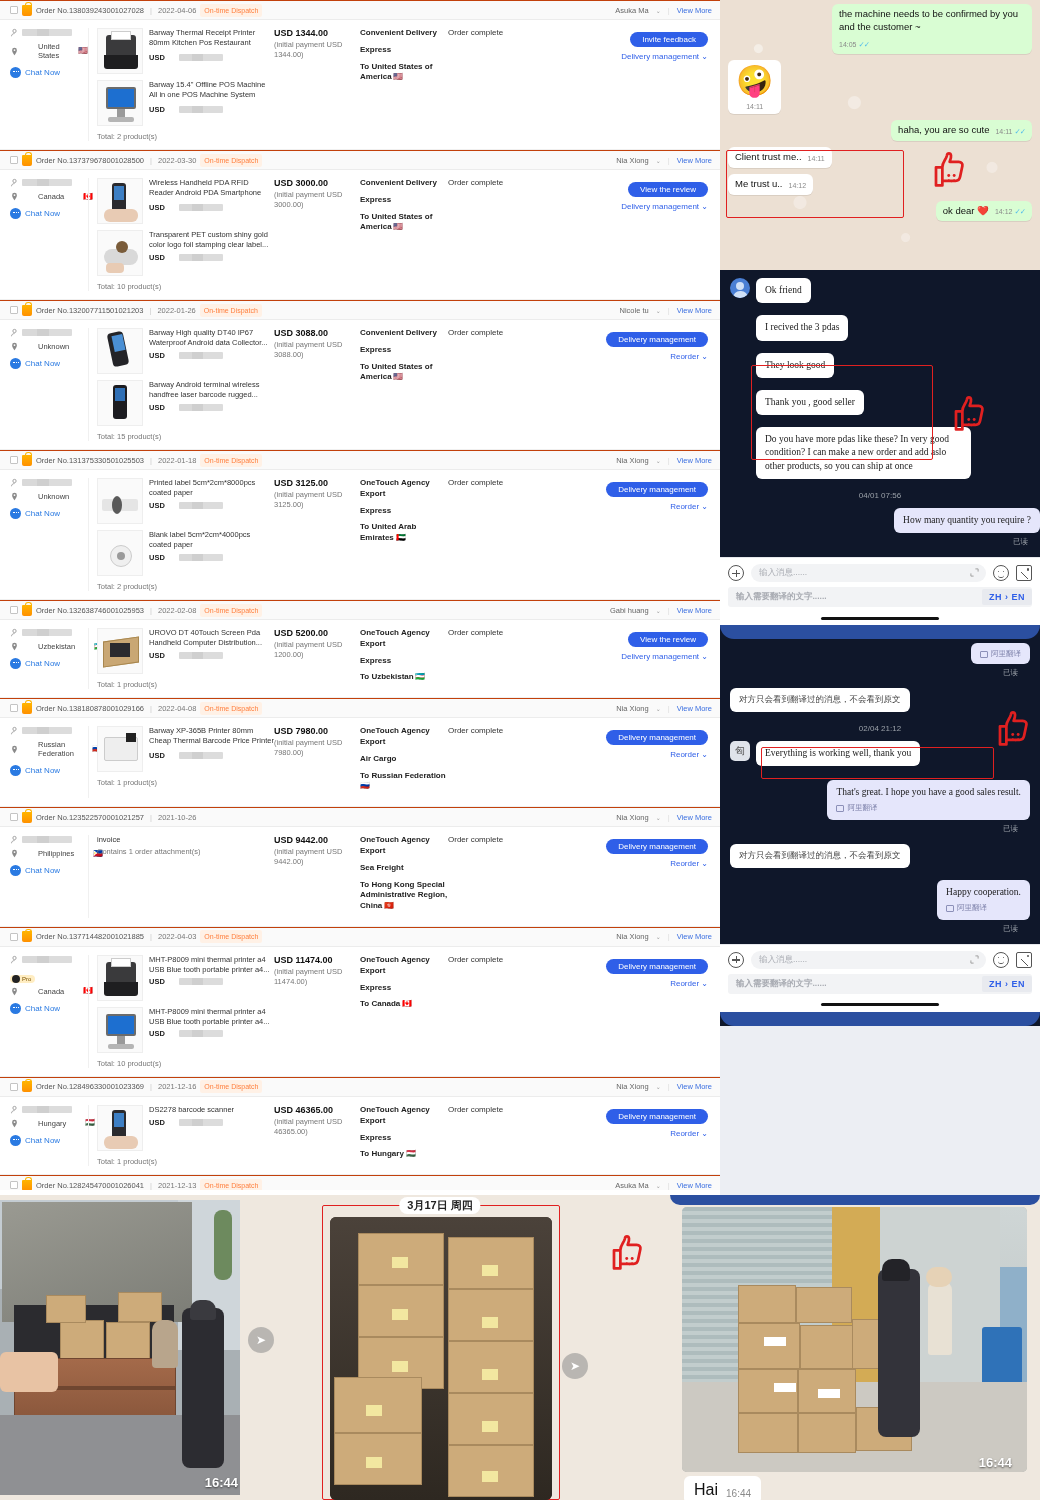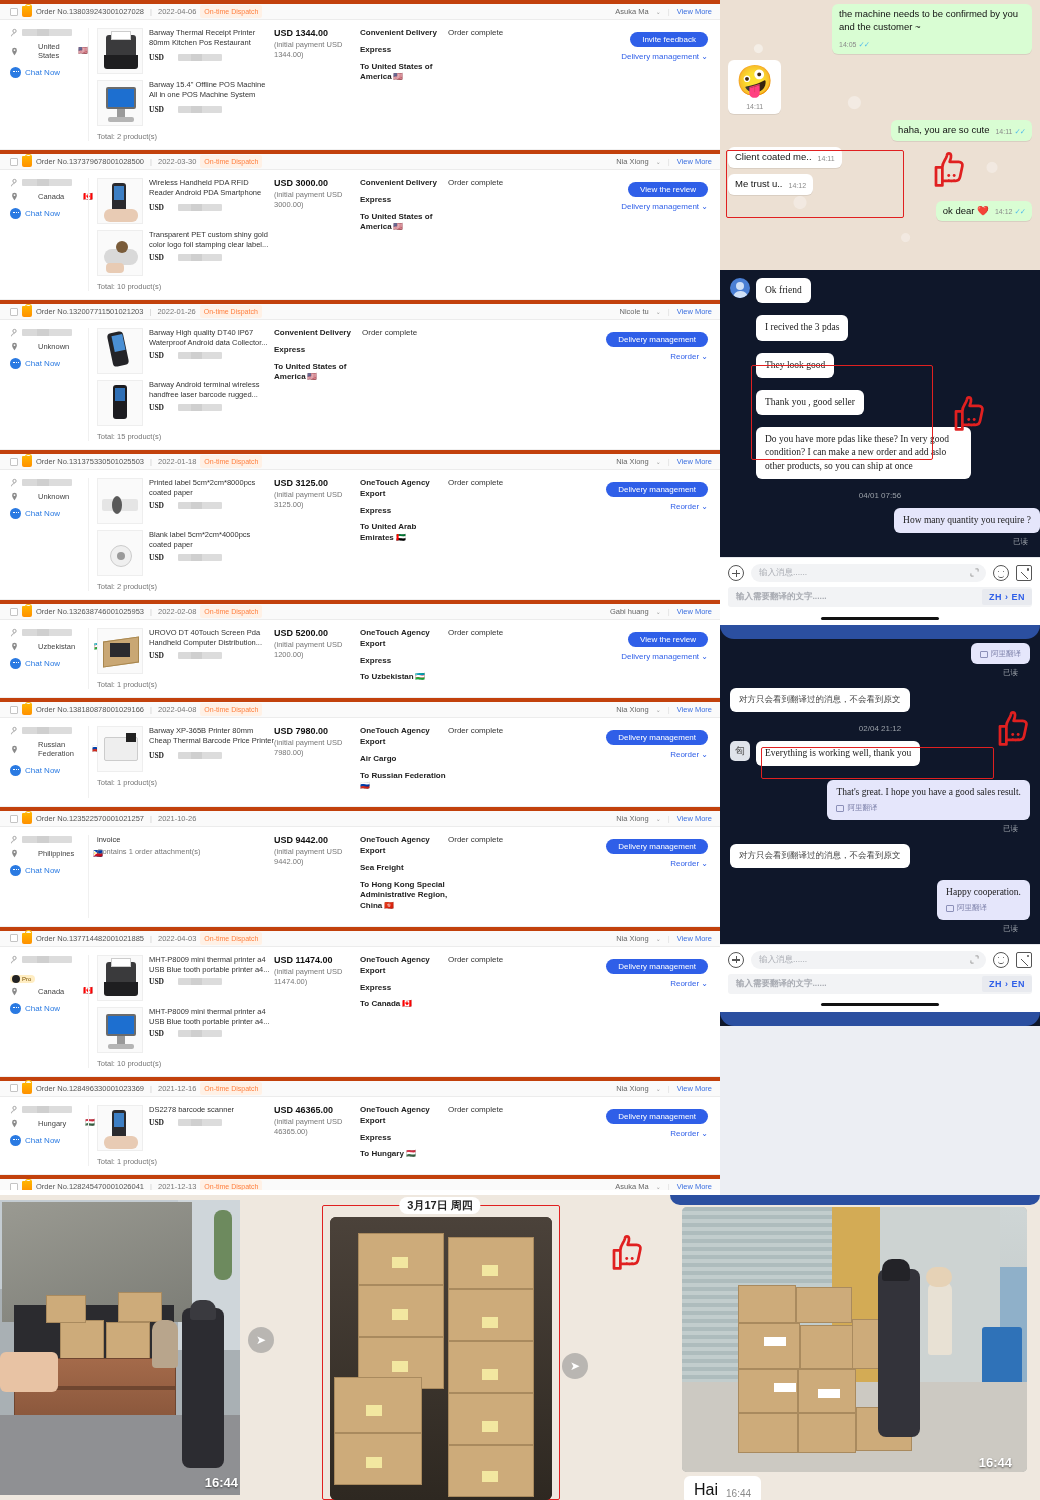--- a/index.html
+++ b/index.html
@@ -16,21 +16,21 @@
     position: absolute; left: 0; top: 0;
     width: 720px; height: 1190px;
     background: #ffffff;
     overflow: hidden;
   }
   .order-head {
     display: flex; align-items: center;
     height: 20px;
     padding: 0 8px 0 10px;
     background: #fafafa;
-    border-top: 4px solid #c2410c;
+    border-top: 1px solid #c2410c;
     border-bottom: 1px solid #ececec;
     font-size: 7.5px;
     color: #555;
     gap: 4px;
     white-space: nowrap;
   }
   .chk {
     width: 8px; height: 8px;
     border: 1px solid #c4c4c4; border-radius: 1px;
     background: #fff; flex: none;
@@ -112,21 +112,21 @@
     width: 46px; height: 46px; flex:none;
     border: 1px solid #eee; background:#fafafa;
     position: relative; overflow:hidden;
   }
   .thumb .shape { position:absolute; }
   .item-text { flex:1; min-width:0; }
   .item-title {
     font-size: 7.5px; color:#333; line-height: 1.3;
     max-height: 22px; overflow:hidden;
   }
-  .item-price { font-size:7.5px; color:#222; font-weight:bold; margin-top:3px; display:flex; align-items:center; gap:14px;font-family:Liberation Serif, serif;}
+  .item-price { font-size:7.5px; color:#222; font-weight:bold; margin-top:3px; display:flex; align-items:center; gap:14px;}
   .total-line { font-size:7.5px; color:#777; margin-top:2px; }
 
   .price-main { font-size:9px; font-weight:bold; color:#111; }
   .price-sub { font-size:7.5px; color:#777; line-height:1.3; margin-top:2px;}
 
   .ship-line { font-size:8px; font-weight:bold; color:#222; line-height:1.35; margin-bottom:6px; }
   .status-txt { font-size:8px; color:#333; }
 
   .btn-primary {
     display:inline-block;
@@ -534,20 +534,24 @@
             <div class="item-text">
               <div class="item-title">Barway Android terminal wireless handfree laser barcode rugged...</div>
               <div class="item-price">
                 <span>USD</span>
                 <span class="redact" style="width:44px"></span>
               </div>
             </div>
           </div>
           <div class="total-line">Total: 15 product(s)</div>
         </div>
+        <div class="col-price">
+          <div class="price-main">USD 3088.00</div>
+          <div class="price-sub">(initial payment USD 3088.00)</div>
+        </div>
         <div class="col-ship">
           <div class="ship-line">Convenient Delivery</div>
           <div class="ship-line">Express</div>
           <div class="ship-line">To United States of America <span class="flag">🇺🇸</span></div>
         </div>
         <div class="col-status">
           <div class="status-txt">Order complete</div>
         </div>
         <div class="col-act"><button class="btn-primary">Delivery management</button><a class="link-sub">Reorder ⌄</a></div>
       </div>
@@ -972,21 +976,21 @@
             </div>
           </div>
           <div class="wa-row out">
             <div class="bub out">
               <span>haha, you are so cute</span>
               <span class="t">14:11 <span class="ticks">✓✓</span></span>
             </div>
           </div>
           <div class="wa-row in">
             <div class="bub in">
-              <span>Client coated me..</span>
+              <span>Client trust me..</span>
               <span class="t">14:11</span>
             </div>
           </div>
           <div class="wa-row in">
             <div class="bub in">
               <span>Me trust u..</span>
               <span class="t">14:12</span>
             </div>
           </div>
           <div class="wa-row out">

